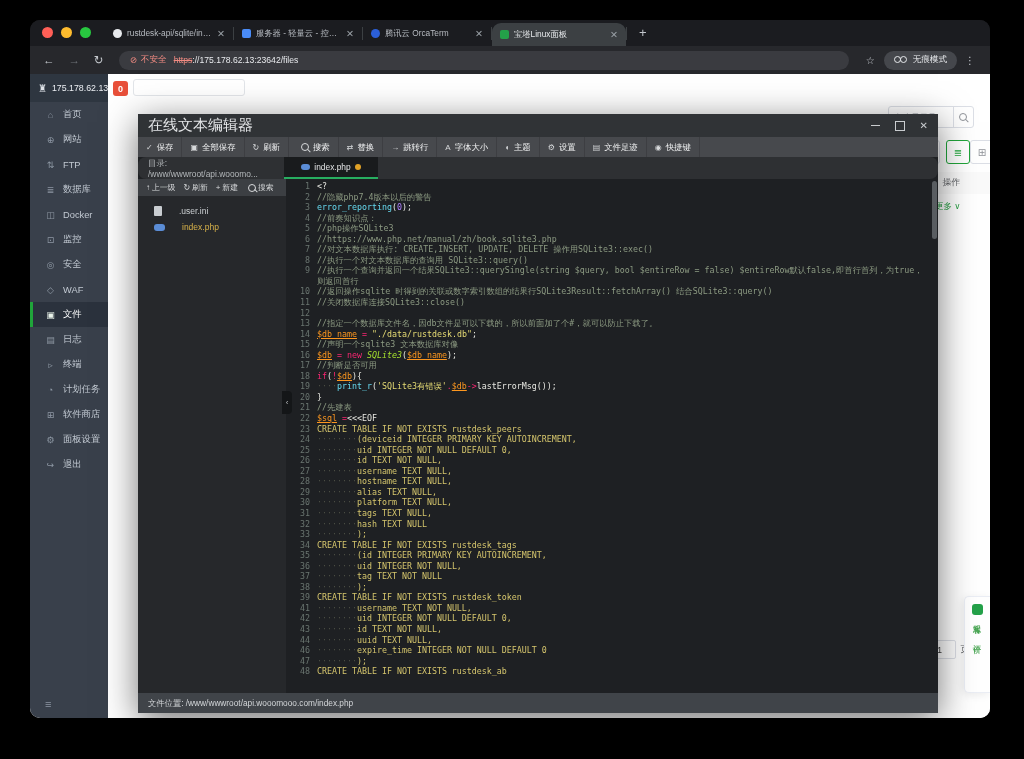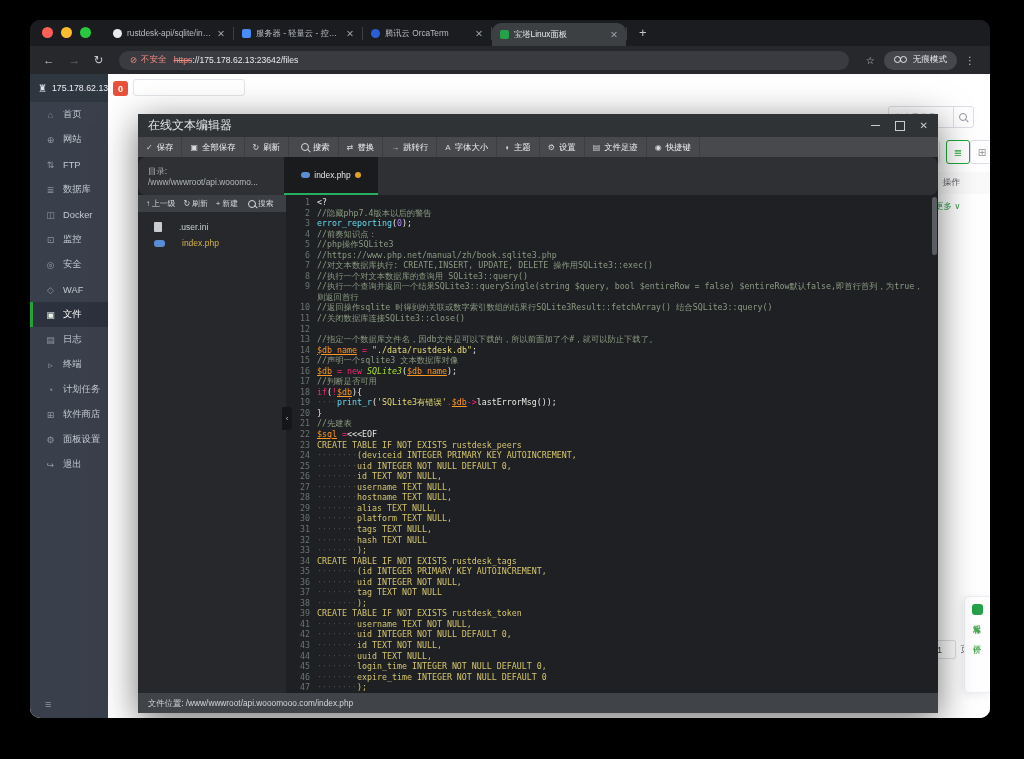--- a/index.html
+++ b/index.html
@@ -84,30 +84,30 @@
   .fw-logo{width:11px;height:11px;background:#24a149;border-radius:3px;margin-bottom:1px;}
   .fw-txt{writing-mode:vertical-lr;letter-spacing:1px;}
   .fw-pen{font-size:8px;margin-top:5px;}
   .page-footer{position:absolute;left:0;right:0;top:624px;text-align:center;font-size:8px;color:#8f959b;}
   .page-footer .flink{color:#3aa04a;}
   .page-footer .fsep{color:#c9cdd2;margin:0 3px;}
   
   .editor{position:absolute;left:108px;top:94px;width:800px;height:599px;background:#1e2023;
           box-shadow:0 8px 34px rgba(0,0,0,.55);z-index:50;display:flex;flex-direction:column;}
   .ed-title{height:23px;background:#303336;display:flex;align-items:center;padding:0 10px;flex:none;}
-  .ed-title .t{color:#e4e6e8;font-size:12px;}
+  .ed-title .t{color:#e4e6e8;font-size:15px;}
   .ed-ctrl{margin-left:auto;display:flex;align-items:center;gap:15px;color:#c9cccf;}
   .ctrl-min{width:9px;height:1px;background:#c9cccf;display:inline-block;}
   .ctrl-max{width:8px;height:8px;border:1px solid #c9cccf;display:inline-block;}
   .ctrl-x{font-size:10px;}
   .ed-toolbar{height:20px;background:#47494d;display:flex;align-items:stretch;flex:none;}
   .ed-btn{display:flex;align-items:center;gap:4px;padding:0 8px;font-size:8.4px;color:#f0f1f2;
           border-right:1px solid rgba(0,0,0,.14);}
   .ed-btn .g{font-size:8px;color:#d7d9db;}
-  .dir-row{height:38px;background:#2e3033;display:flex;align-items:stretch;flex:none;border-radius:8px;}
+  .dir-row{height:22px;background:#2e3033;display:flex;align-items:stretch;flex:none;border-radius:8px;}
   .dir-label{display:flex;align-items:center;padding-left:10px;color:#b4b8bb;font-size:8.4px;width:130px;flex:none;}
   .file-tab{margin-left:6px;width:94px;background:#191b1d;border-bottom:2px solid #27ae60;
             display:flex;align-items:center;justify-content:center;gap:4px;color:#e4e5e6;font-size:8.4px;flex:none;}
   .phpb{width:11px;height:7px;background:#5b8dd6;border-radius:3px;display:inline-block;flex:none;}
   .phpb.small{width:9px;height:6px;}
   .mod-dot{width:6px;height:6px;background:#e0a126;border-radius:50%;display:inline-block;flex:none;}
   .ed-body{flex:1;display:flex;position:relative;overflow:hidden;}
   .tree{width:148px;background:#26282b;flex:none;display:flex;flex-direction:column;}
   .tree-bar{height:17px;background:#3c3f43;display:flex;align-items:center;padding:0 4px;flex:none;}
   .tree-btn{display:flex;align-items:center;gap:2px;color:#d8dadc;font-size:7.8px;padding:0 4px;}
@@ -679,24 +679,20 @@
           <div class="cl">
             <span class="ln">43</span>
             <span class="lc"><span class="tk-ws">········</span><span class="tk-sql">id TEXT NOT NULL,</span></span>
           </div>
 
           <div class="cl">
             <span class="ln">44</span>
             <span class="lc"><span class="tk-ws">········</span><span class="tk-sql">uuid TEXT NULL,</span></span>
           </div>
 
-          <div class="cl">
-            <span class="ln">45</span>
-            <span class="lc"><span class="tk-ws">········</span><span class="tk-sql">login_time INTEGER NOT NULL DEFAULT 0,</span></span>
-          </div>
 
           <div class="cl">
             <span class="ln">46</span>
             <span class="lc"><span class="tk-ws">········</span><span class="tk-sql">expire_time INTEGER NOT NULL DEFAULT 0</span></span>
           </div>
 
           <div class="cl">
             <span class="ln">47</span>
             <span class="lc"><span class="tk-ws">········</span><span class="tk-sql">);</span></span>
           </div>

